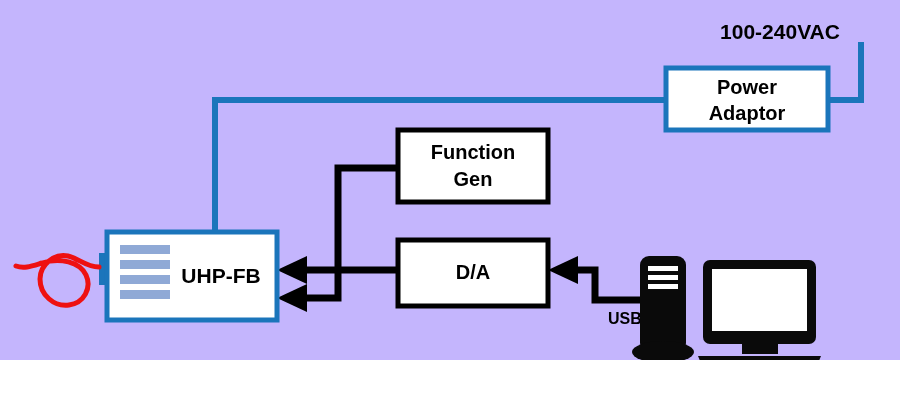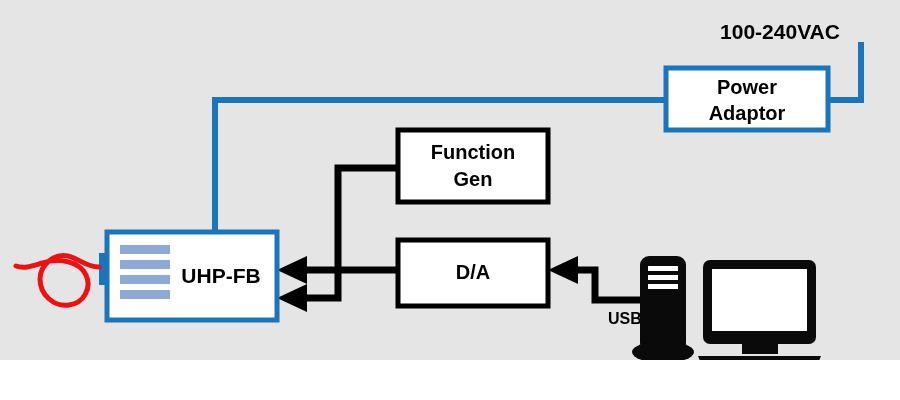--- a/index.html
+++ b/index.html
@@ -7,21 +7,21 @@
     padding: 0;
     background: #ffffff;
   }
   body {
     font-family: "Liberation Sans", sans-serif;
   }
   #diagram-root {
     position: relative;
     width: 900px;
     height: 360px;
-    background: #e5e5e5;
+    background: #c4b5fd;
     overflow: hidden;
   }
   svg.diagram-canvas {
     display: block;
     width: 900px;
     height: 400px;
   }
   .box-label {
     font-family: "Liberation Sans", sans-serif;
     font-weight: bold;

